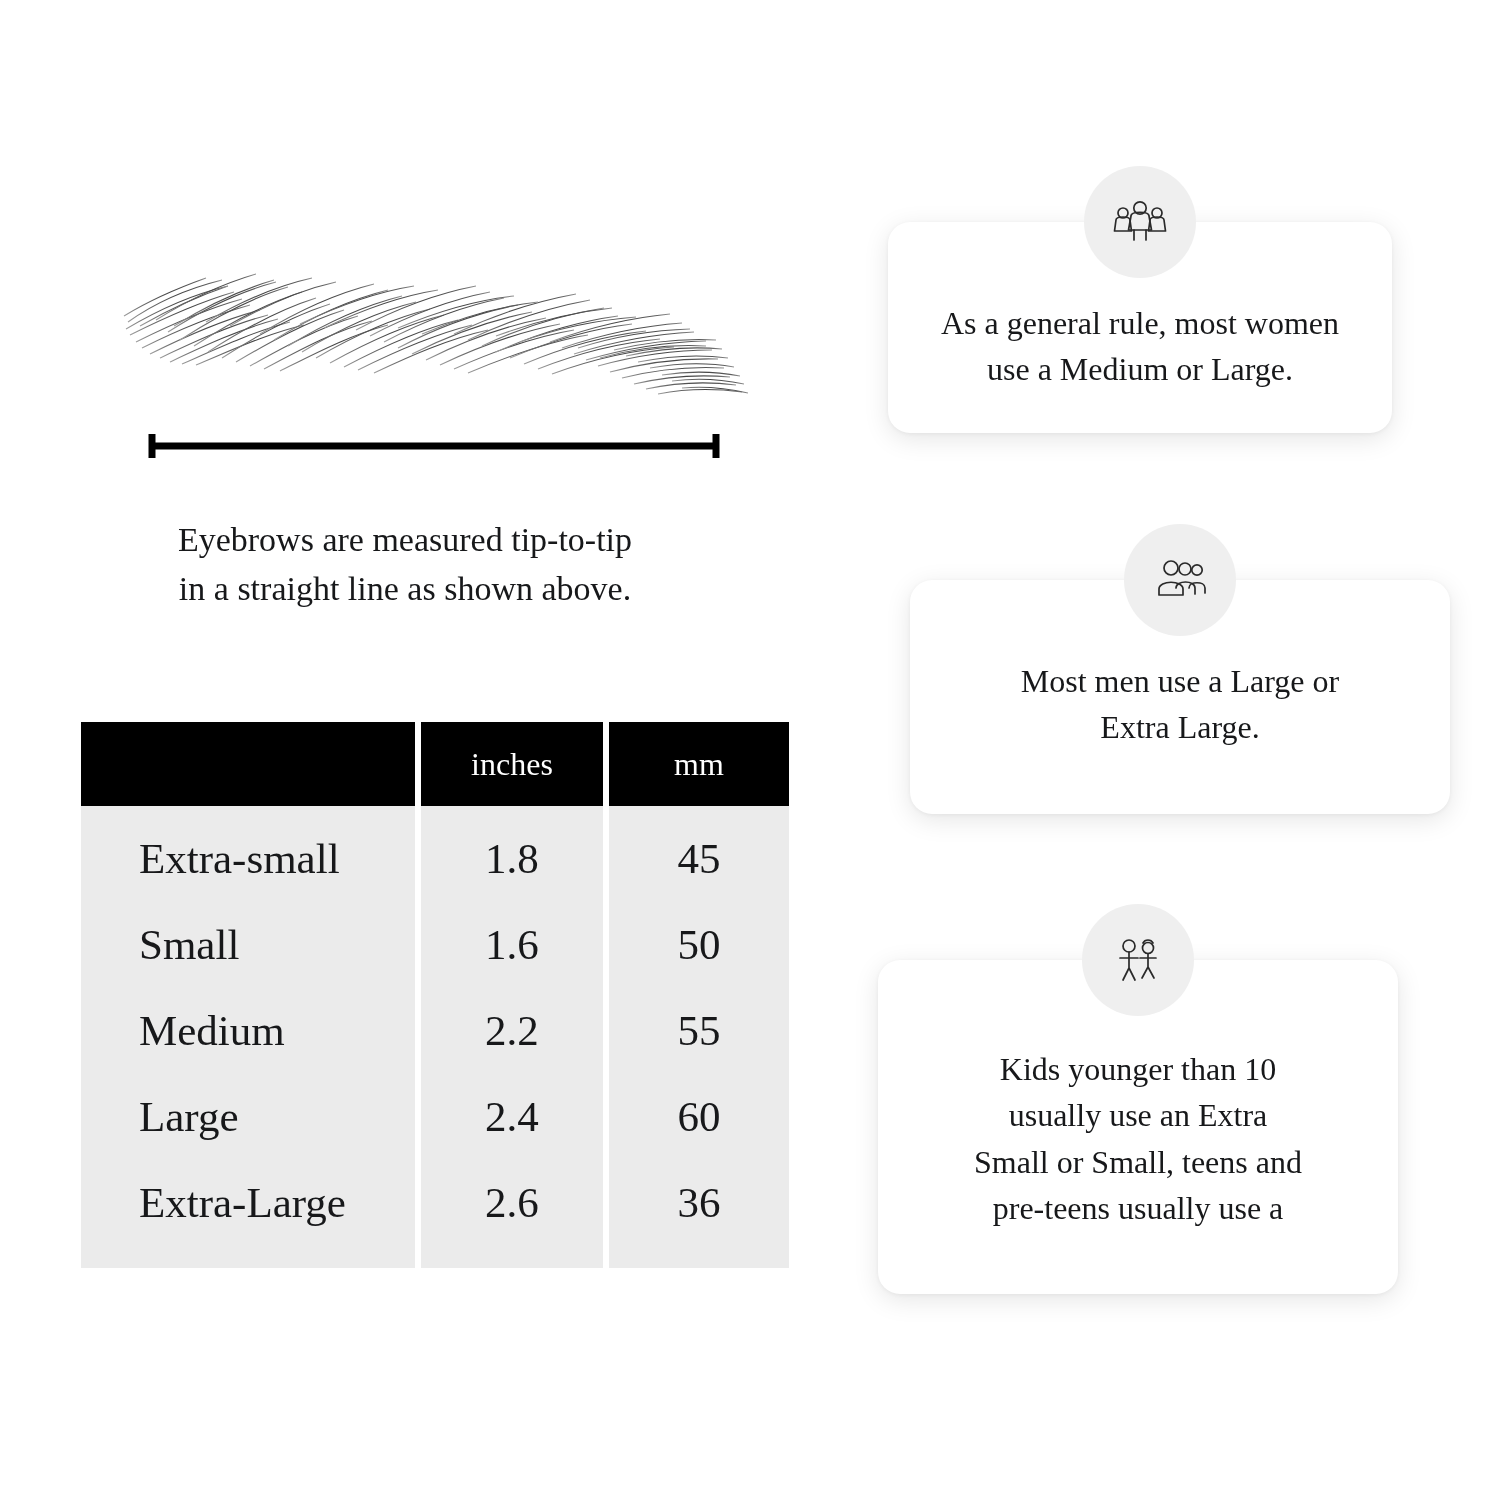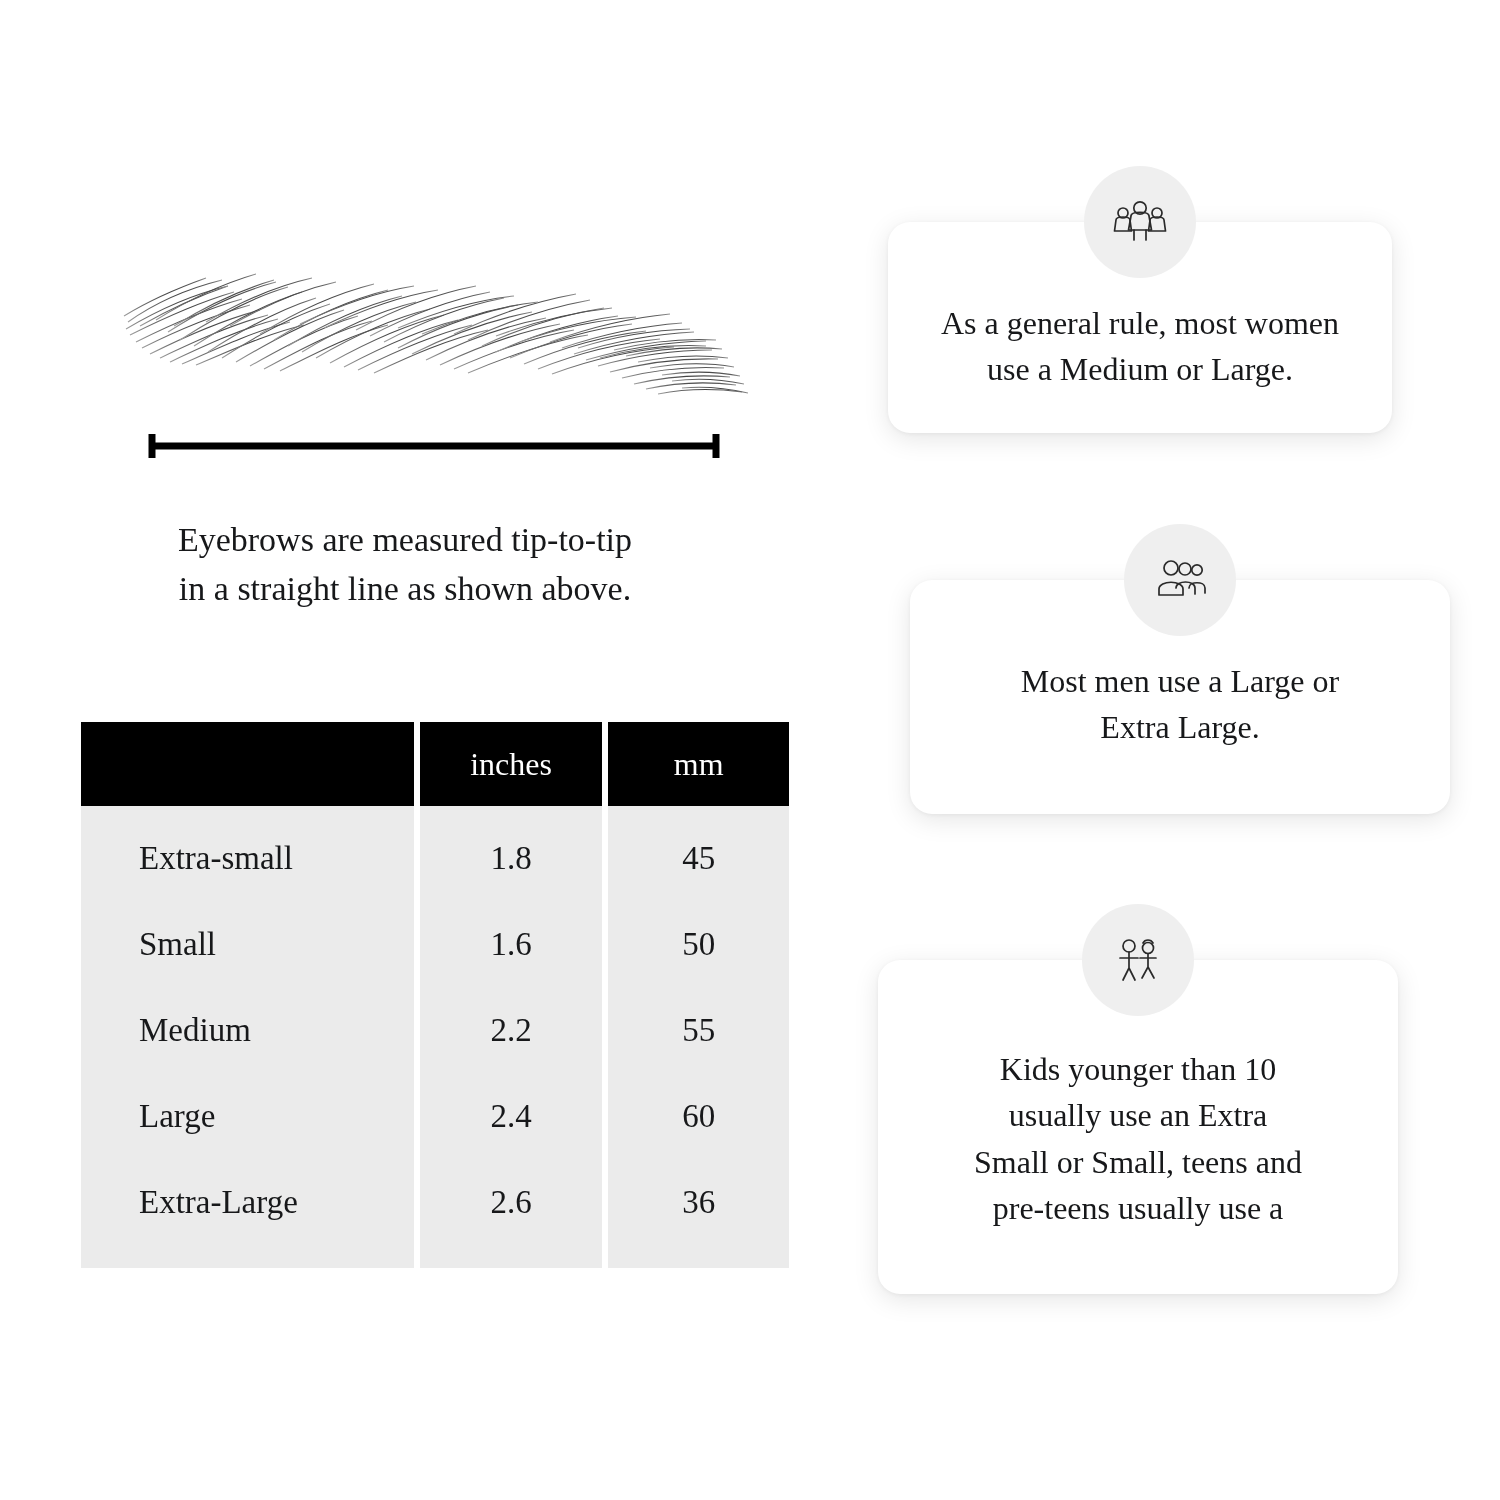--- a/index.html
+++ b/index.html
@@ -68,21 +68,21 @@
     font-weight: normal;
     font-size: 32px;
     height: 82px;
     vertical-align: middle;
   }
   .size-table th.col-name { width: 340px; }
   .size-table th.col-in { width: 186px; }
   .size-table th.col-mm { width: 186px; }
   .size-table td {
     background: #ebebeb;
-    font-size: 33px;
+    font-size: 43px;
     height: 84px;
     color: #17181a;
     vertical-align: middle;
   }
   .size-table td.name {
     text-align: left;
     padding-left: 58px;
   }
   .size-table td.num {
     text-align: center;

